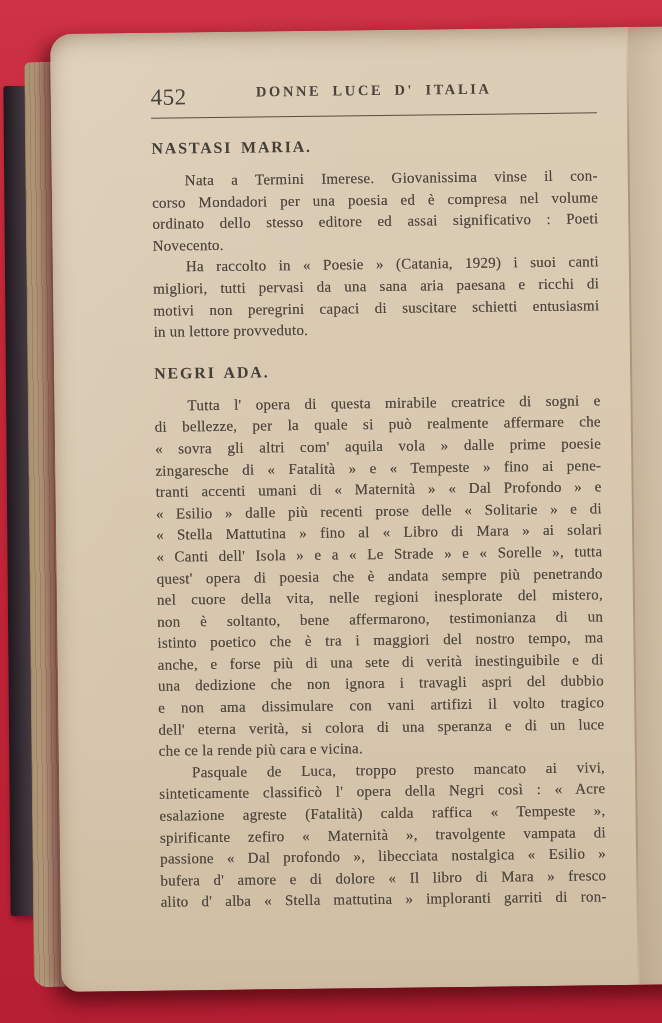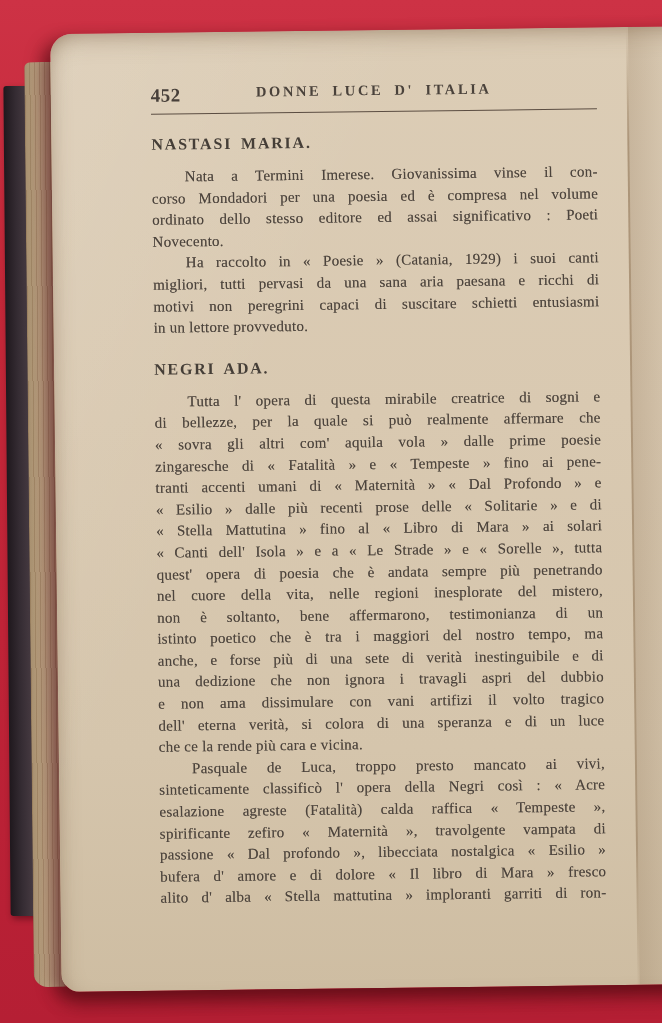--- a/index.html
+++ b/index.html
@@ -50,21 +50,21 @@
     position:absolute;left:578px;top:0;right:0;height:100%;
     background:linear-gradient(90deg,rgba(120,90,60,.20),rgba(120,90,60,.06) 55%,rgba(120,90,60,.14));
     pointer-events:none;
   }
   
   .content{
     position:absolute;left:100px;top:52px;width:446px;
     color:#4c443d;
   }
   .hdr{display:flex;align-items:baseline;position:relative;}
-  .page-num{font-size:19px;font-weight:bold;letter-spacing:.5px;color:#48403a;}
+  .page-num{font-size:23px;font-weight:normal;letter-spacing:.5px;color:#48403a;}
   .hdr-title{
     position:absolute;left:0;right:0;text-align:center;
     font-size:14.5px;font-weight:bold;letter-spacing:2.6px;word-spacing:5px;color:#4a423b;
   }
   .rule{border:none;border-top:1.6px solid #5b4d42;margin:7px 0 0 0;width:100%;}
   .sec-heading{
     font-size:16px;font-weight:bold;letter-spacing:1.8px;word-spacing:3px;
     margin:21px 0 13px 0;color:#453e37;
   }
   .para{margin:0;}

